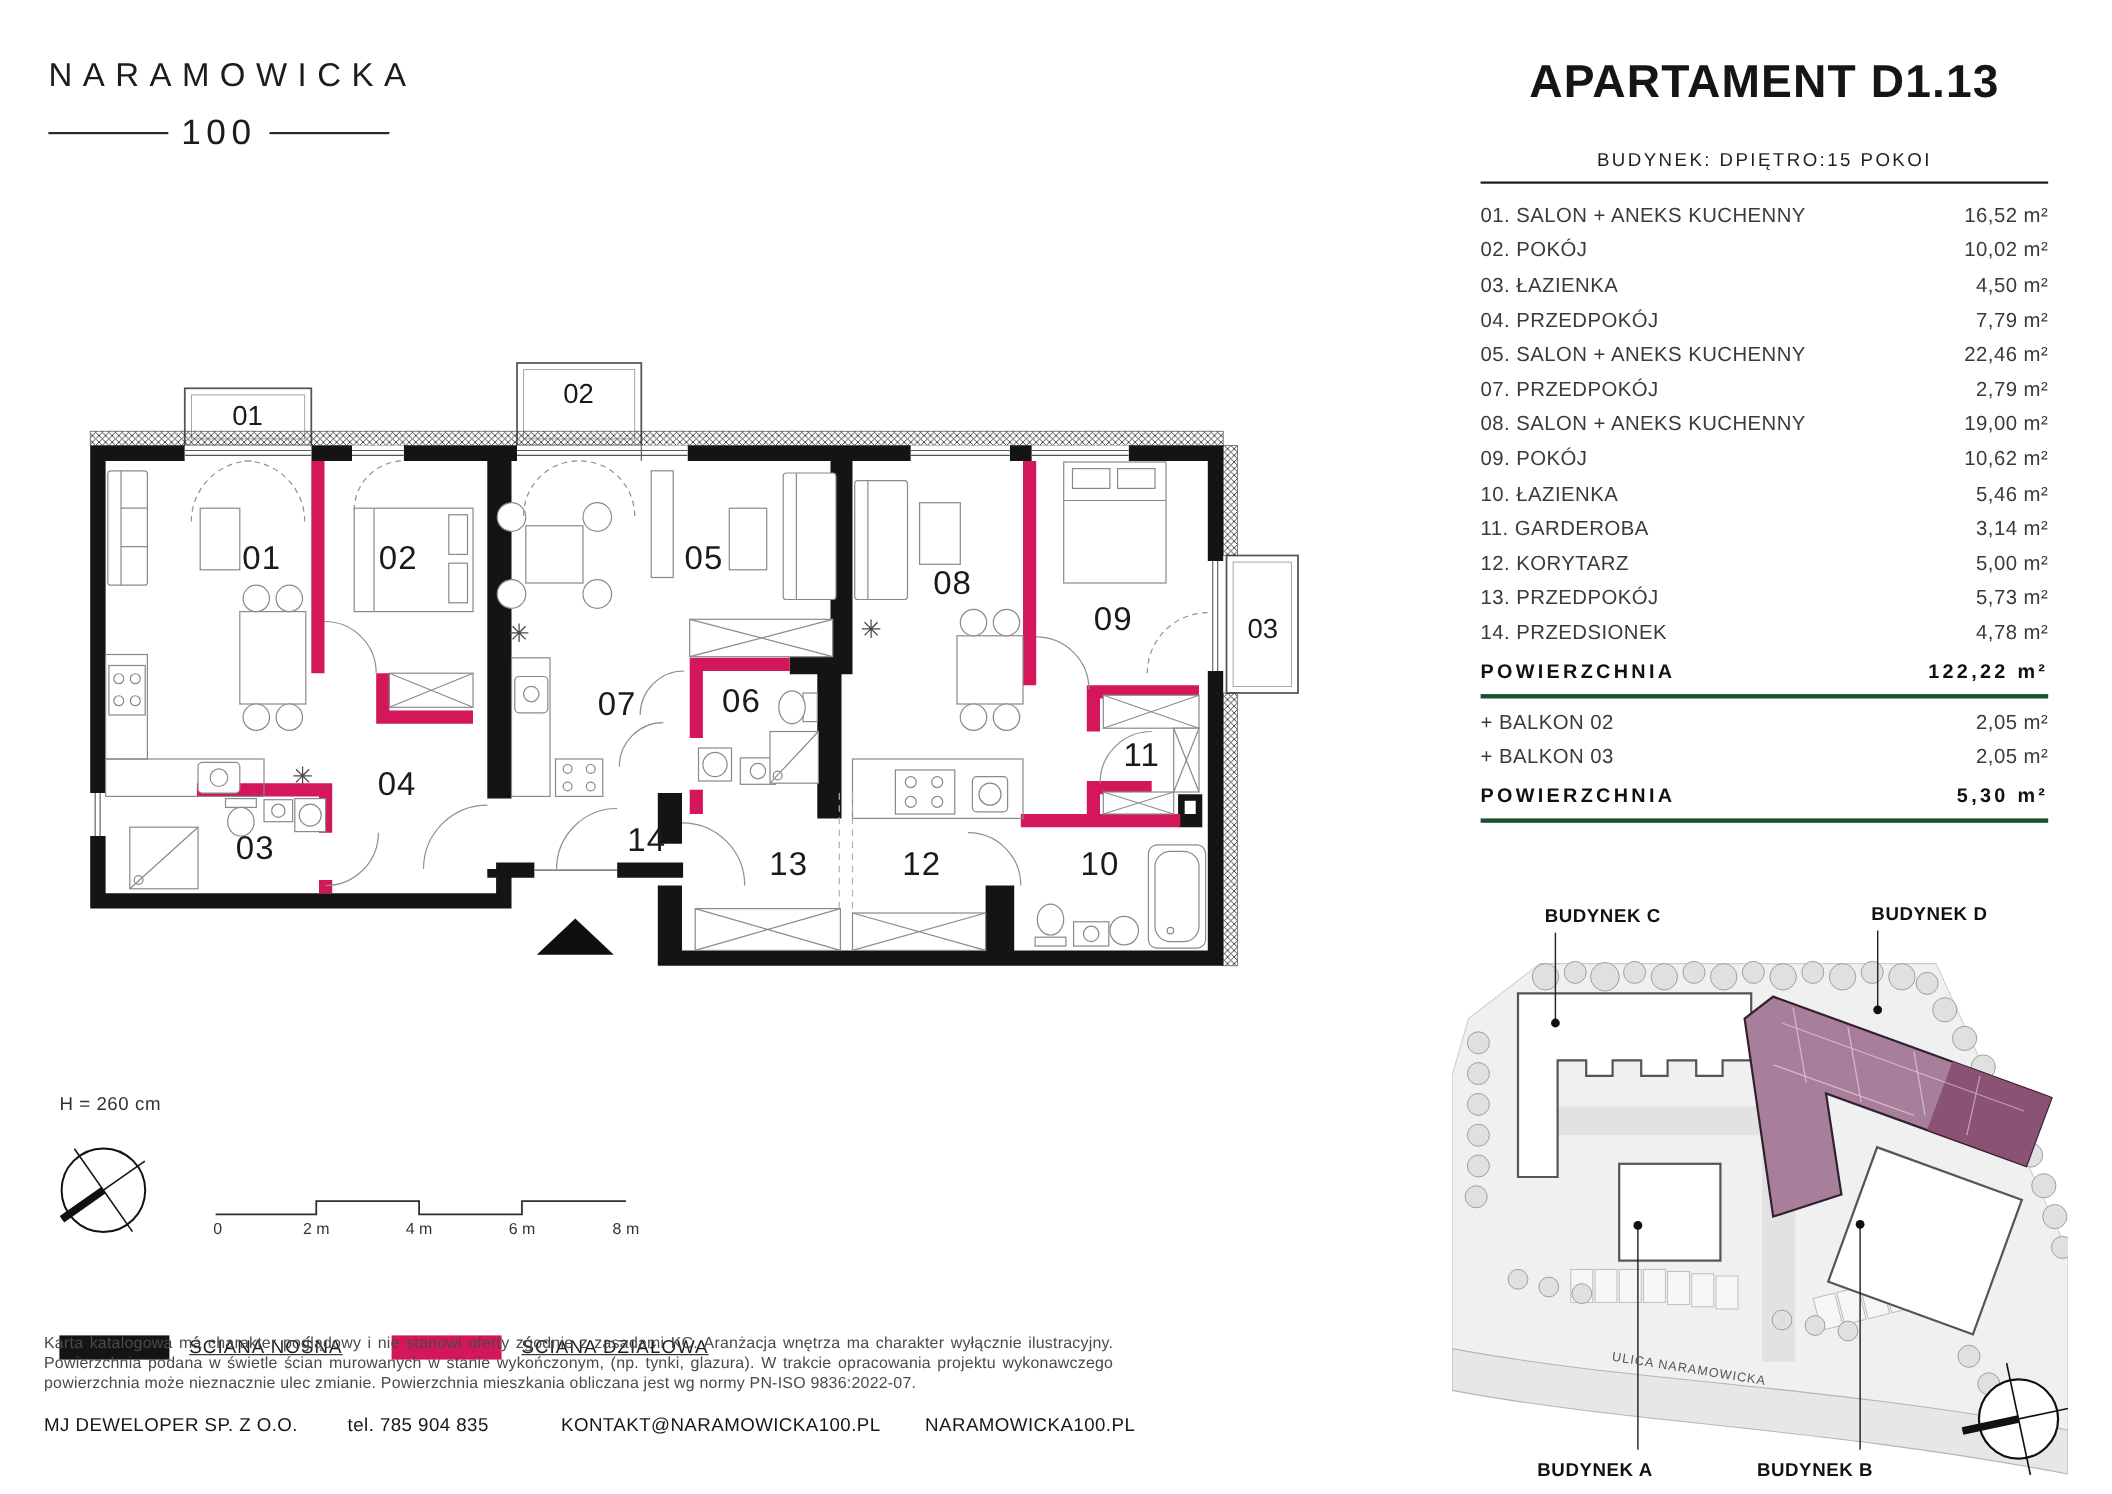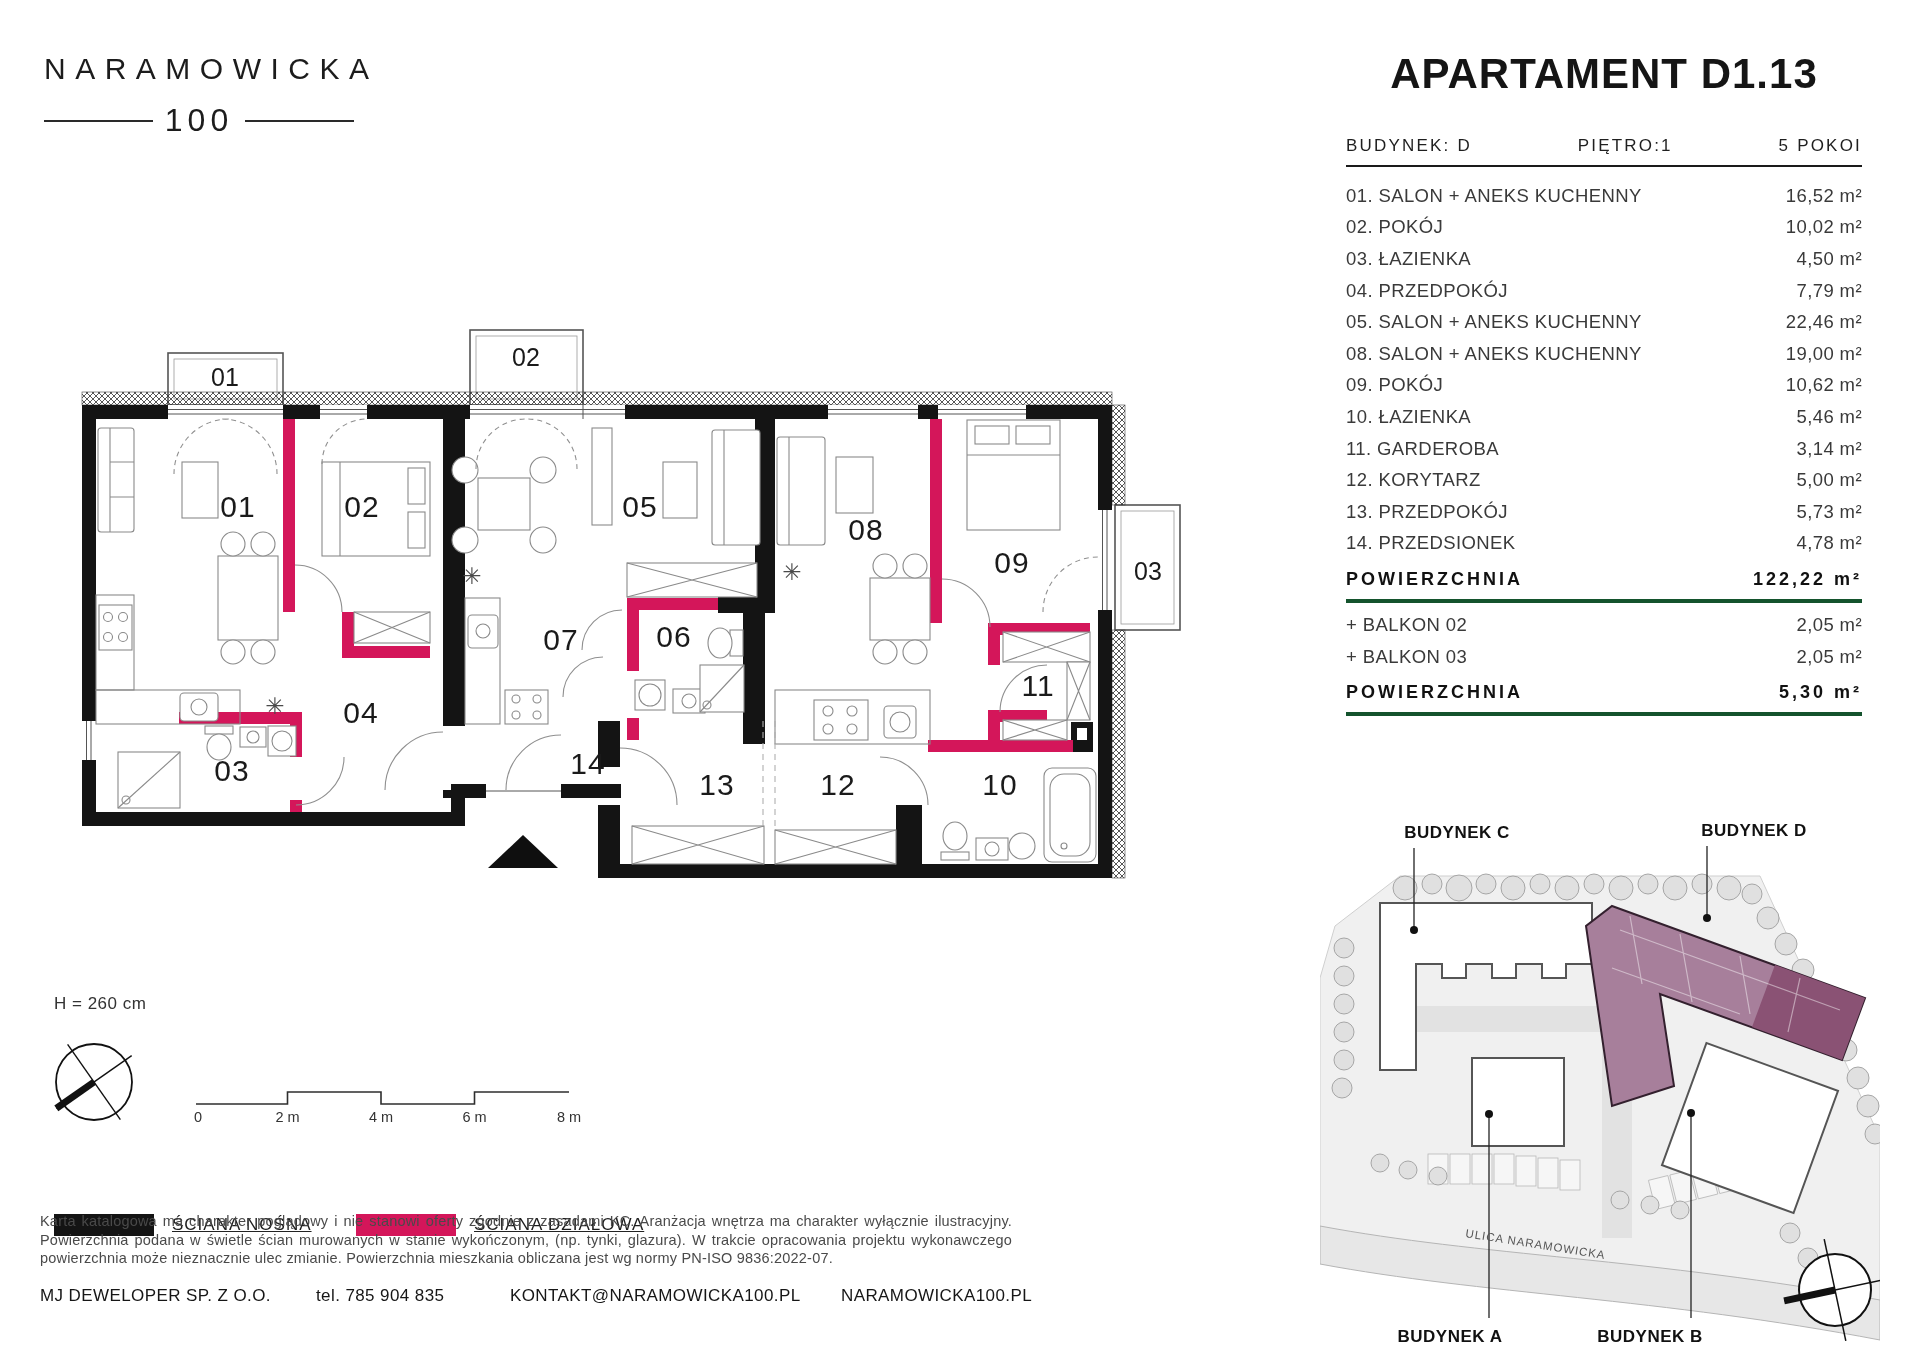--- a/index.html
+++ b/index.html
@@ -7,21 +7,21 @@
   .abs{position:absolute;}
   
   .logo{left:44px;top:52px;width:310px;}
   .logo-name{font-size:30px;letter-spacing:9.5px;color:#1c1c1c;font-weight:400;white-space:nowrap;}
   .logo-row{display:flex;align-items:center;gap:12px;margin-top:16px;}
   .logo-line{height:2px;background:#2a2a2a;flex:1;}
   .logo-num{font-size:32px;letter-spacing:5px;color:#1c1c1c;}
   
   .panel{left:1346px;top:50px;width:516px;}
   .apt-title{text-align:center;font-size:42px;font-weight:700;letter-spacing:1px;color:#151515;white-space:nowrap;}
-  .hdr-row{display:flex;justify-content:space-between;margin-top:38px;padding-bottom:9px;border-bottom:2px solid #1a1a1a;font-size:17px;letter-spacing:2.2px;color:#1f1f1f;}
+  .hdr-row{display:flex;justify-content:center;margin-top:38px;padding-bottom:9px;border-bottom:2px solid #1a1a1a;font-size:17px;letter-spacing:2.2px;color:#1f1f1f;}
   .rooms{margin-top:13px;}
   .r-row{display:flex;justify-content:space-between;align-items:center;height:31.6px;font-size:18.5px;letter-spacing:.4px;color:#3a3a3a;}
   .r-row .val{white-space:nowrap;}
   .pow-row{display:flex;justify-content:space-between;align-items:center;height:40px;font-weight:700;font-size:18px;letter-spacing:3px;color:#111;border-bottom:4px solid #14532d;}
   .balk{margin-top:6px;}
   
   .hnote{left:54px;top:994px;font-size:17px;color:#333;letter-spacing:.5px;}
   .legend-item{position:absolute;top:1213px;height:24px;display:flex;align-items:center;text-decoration:underline;}
   .sw{width:100px;height:22px;display:inline-block;}
   .leg-label{font-size:17px;letter-spacing:1px;color:#1d1d1d;margin-left:18px;}
@@ -312,20 +312,24 @@
         <span>03. ŁAZIENKA</span>
         <span class="val">4,50 m²</span>
       </div>
     <div class="r-row">
         <span>04. PRZEDPOKÓJ</span>
         <span class="val">7,79 m²</span>
       </div>
     <div class="r-row">
         <span>05. SALON + ANEKS KUCHENNY</span>
         <span class="val">22,46 m²</span>
+      </div>
+    <div class="r-row">
+        <span>07. PRZEDPOKÓJ</span>
+        <span class="val">2,79 m²</span>
       </div>
     <div class="r-row">
         <span>08. SALON + ANEKS KUCHENNY</span>
         <span class="val">19,00 m²</span>
       </div>
     <div class="r-row">
         <span>09. POKÓJ</span>
         <span class="val">10,62 m²</span>
       </div>
     <div class="r-row">

